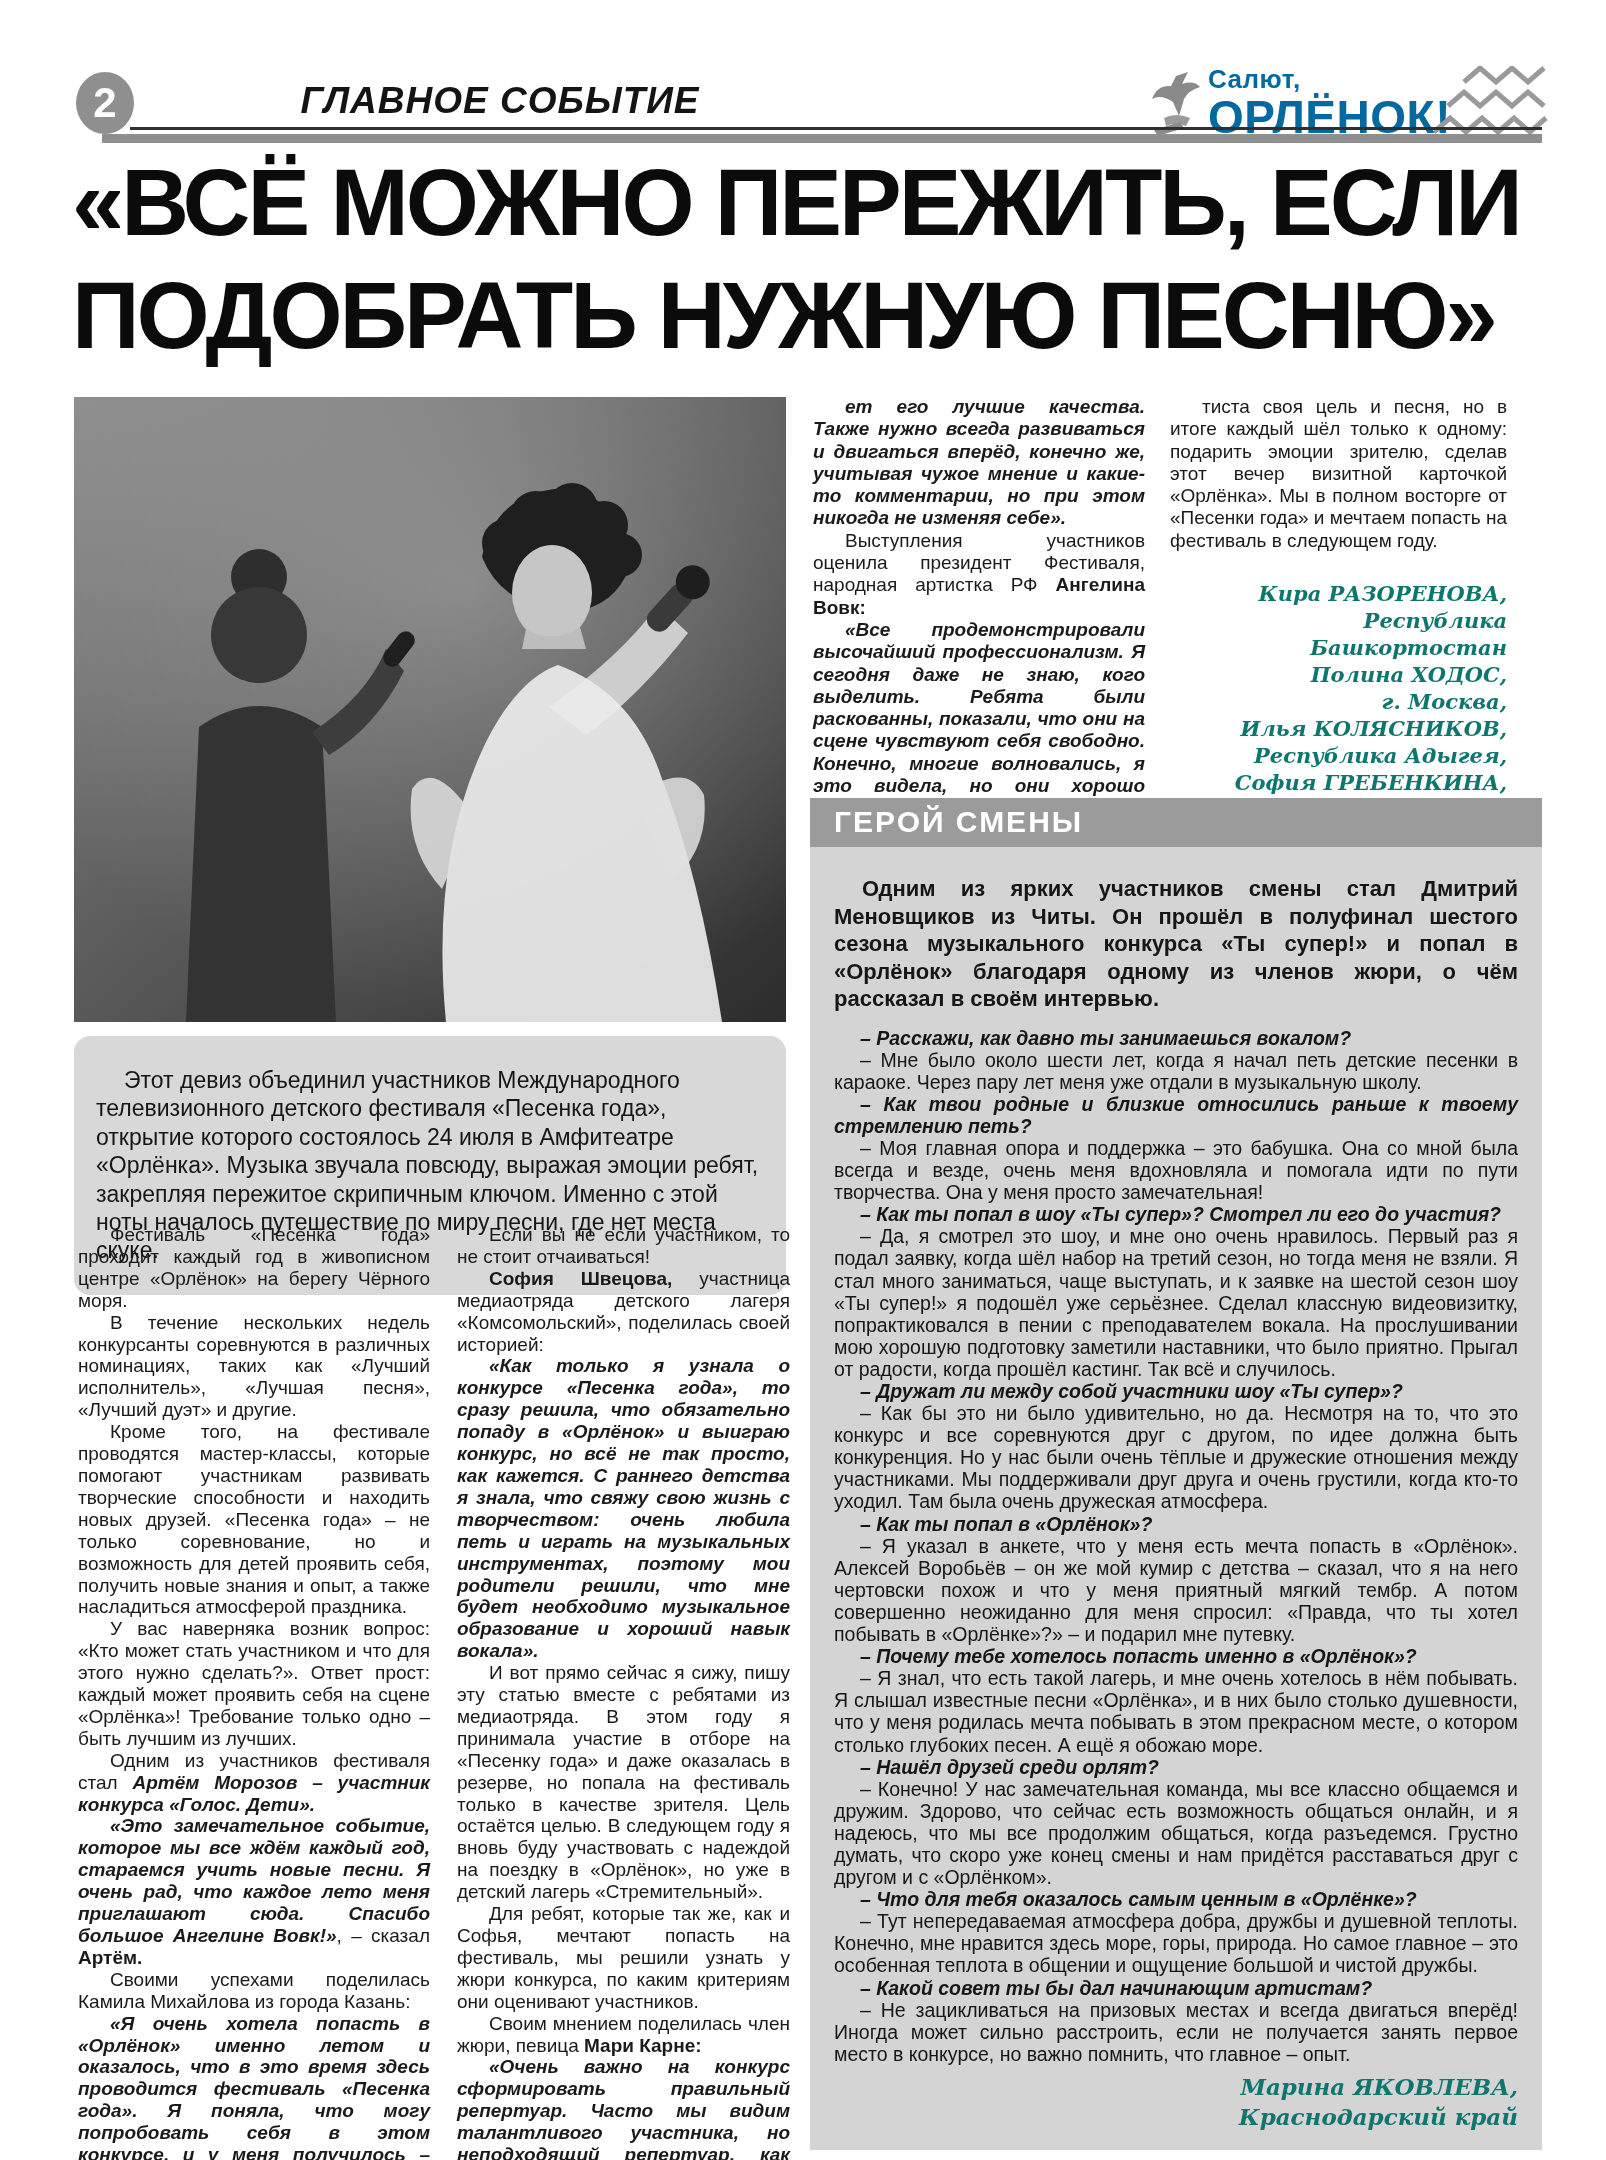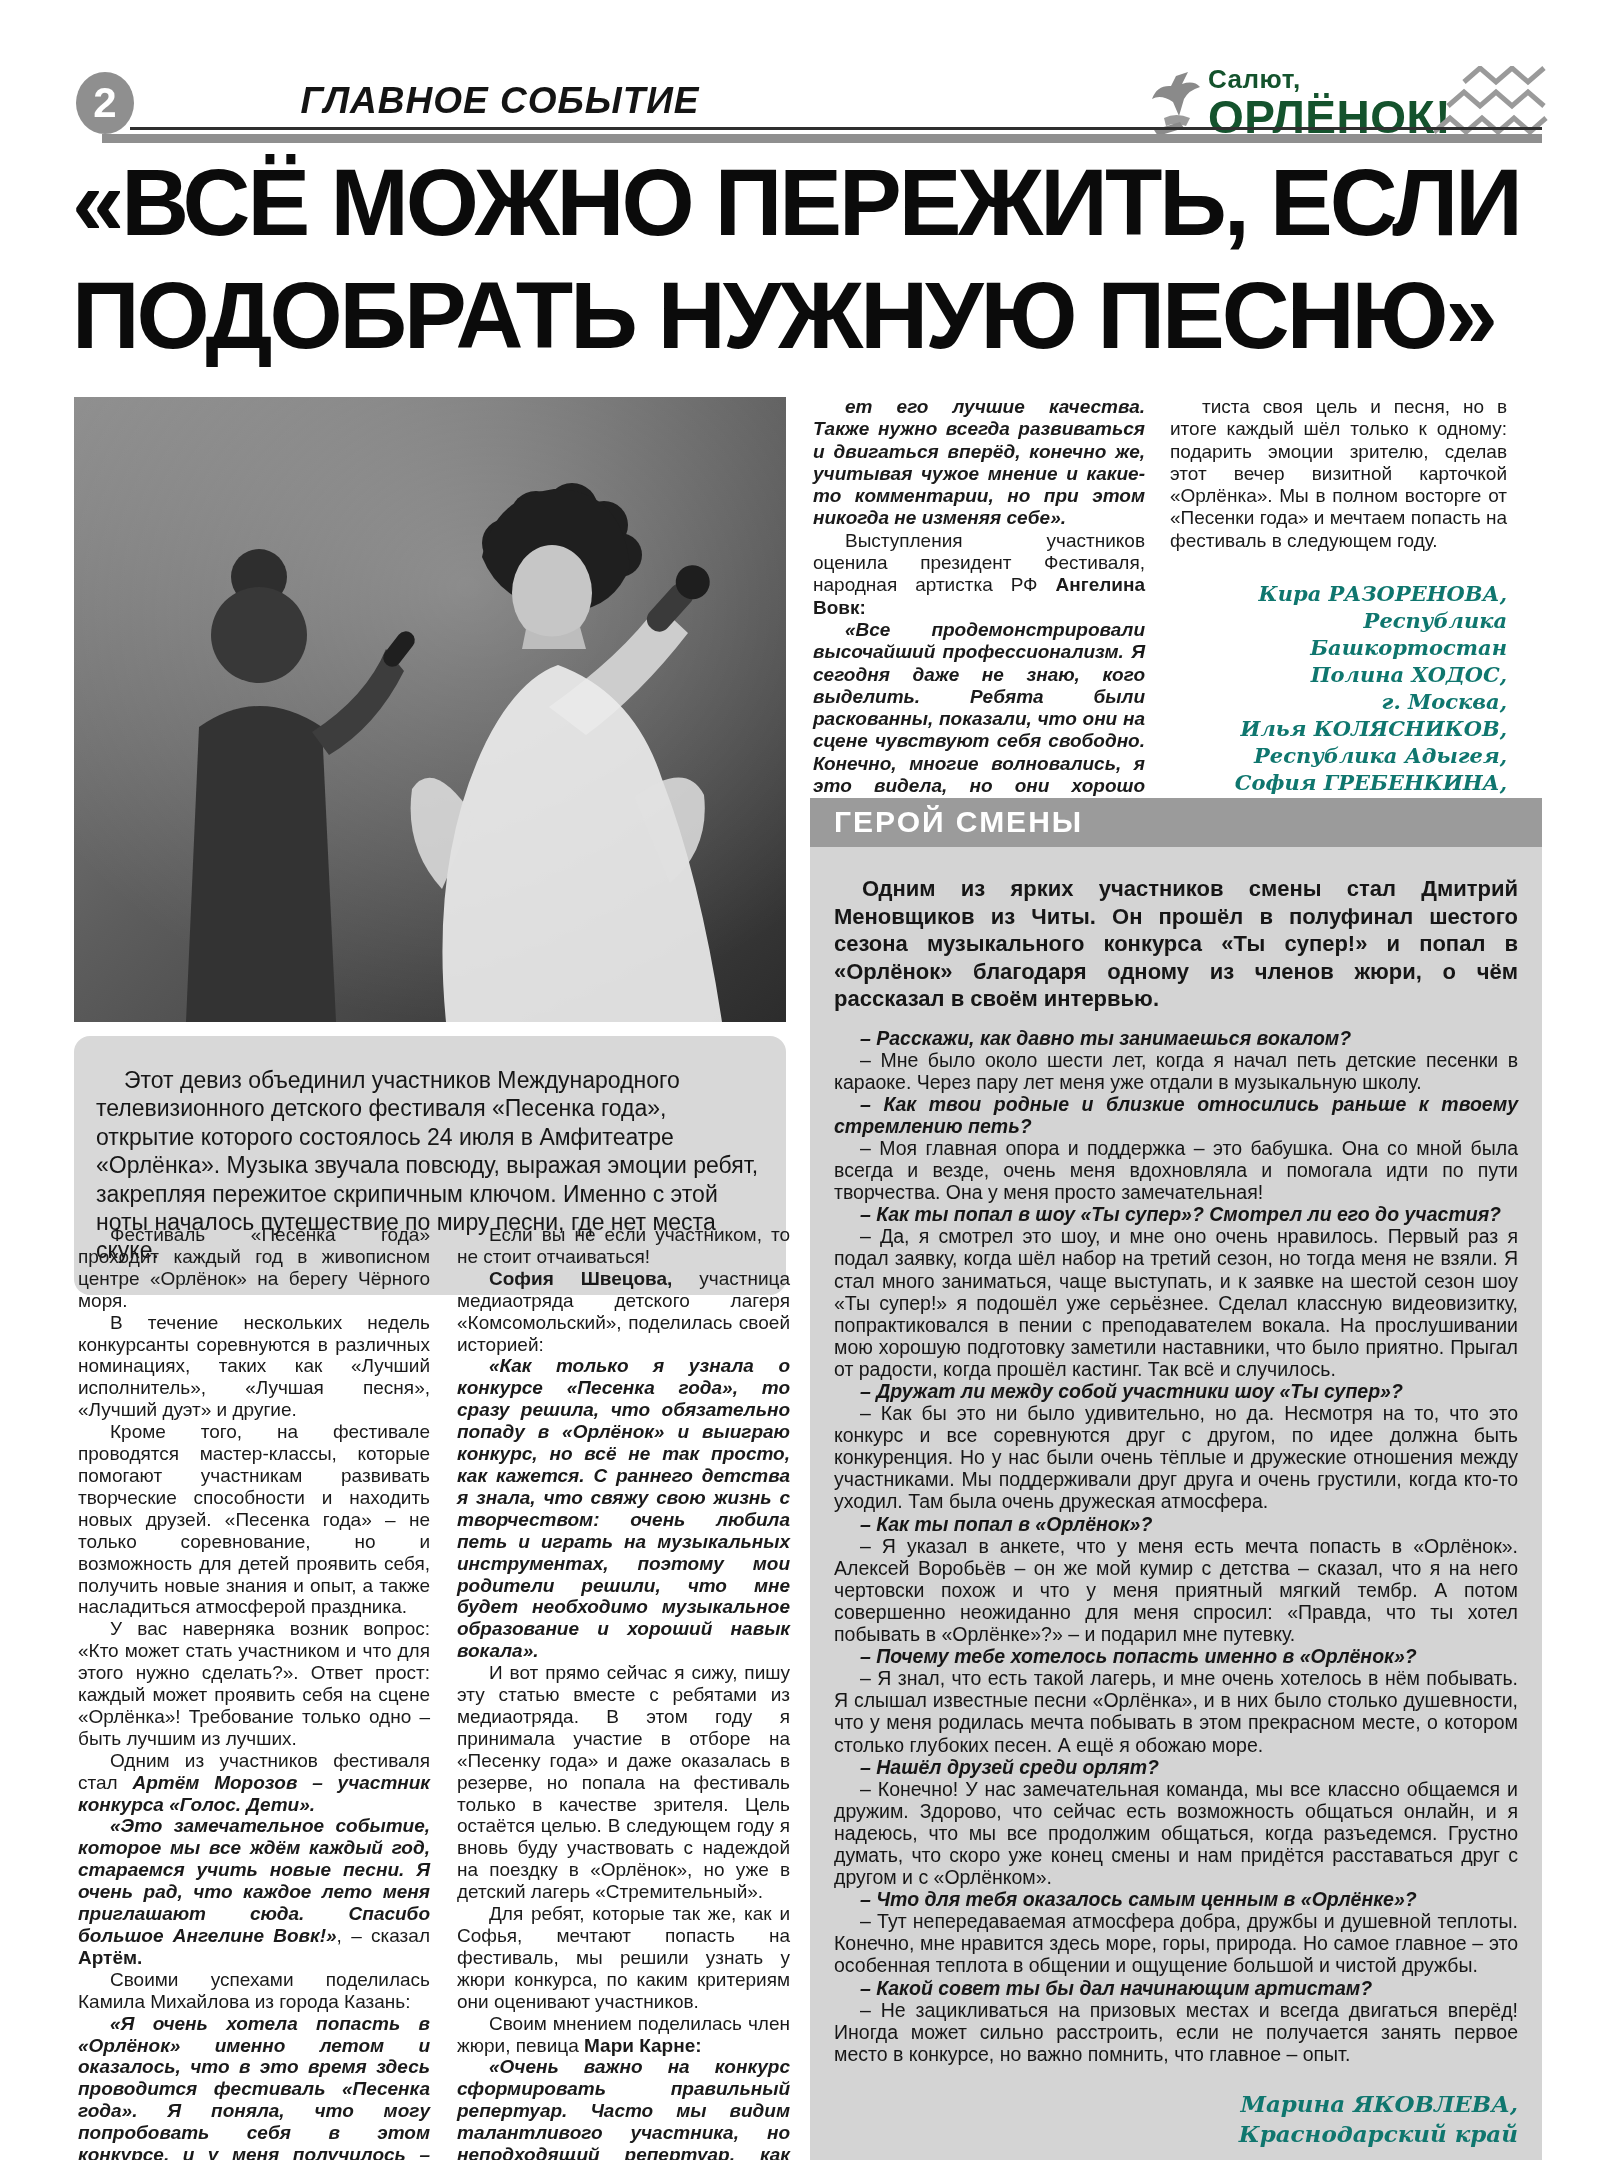--- a/index.html
+++ b/index.html
@@ -6,21 +6,21 @@
   body{width:1606px;height:2160px;position:relative;font-family:"Liberation Sans",sans-serif;color:#1c1c1c;overflow:hidden;}
 
   
   .page-badge{position:absolute;left:76px;top:72px;width:58px;height:62px;border-radius:50%;
     background:#8f8f8f;color:#ffffff;display:flex;align-items:center;justify-content:center;
     font-size:42px;font-weight:700;}
   .section-title{position:absolute;left:260px;top:80px;width:480px;text-align:center;
     font-size:37px;font-weight:700;font-style:italic;letter-spacing:1px;color:#141414;}
   .logo{position:absolute;left:1146px;top:66px;width:400px;height:74px;}
   .logo-bird{position:absolute;left:0;top:6px;}
-  .logo-text{position:absolute;left:62px;top:0;color:#14532d;line-height:1;}
+  .logo-text{position:absolute;left:62px;top:0;color:#0369a1;line-height:1;}
   .logo-top{font-size:26px;font-weight:700;letter-spacing:0.5px;}
   .logo-bottom{font-size:46px;font-weight:800;letter-spacing:0.5px;margin-top:2px;}
   .logo-zigzag{position:absolute;left:288px;top:0;}
   .rule-thin{position:absolute;left:130px;top:127px;width:1412px;height:3px;background:#2f2f2f;}
   .rule-thick{position:absolute;left:102px;top:134px;width:1440px;height:9px;background:#8f8f8f;}
 
   
   .headline{position:absolute;left:72px;top:146px;width:1480px;color:#0b0b0b;
     font-weight:800;font-size:94px;line-height:113px;letter-spacing:-3px;font-stretch:condensed;white-space:nowrap;}
 
@@ -51,21 +51,21 @@
   
   .hero{position:absolute;left:810px;top:798px;width:732px;}
   .hero-banner{background:#9b9b9b;color:#ffffff;font-size:30px;font-weight:800;
     letter-spacing:2px;padding:7px 14px 8px 24px;}
   .hero-box{background:#d4d4d4;padding:28px 24px 18px 24px;}
   .hero-intro p{margin:0 0 14px 0;font-size:22px;line-height:27.5px;font-weight:700;
     text-indent:28px;text-align:justify;color:#161616;}
   .hero-qa{font-size:19.5px;line-height:22.1px;color:#161616;}
   .hero-qa .par{text-indent:26px;}
   .hero-qa .q{font-weight:700;font-style:italic;}
-  .hero-sig{margin-top:24px;}
+  .hero-sig{margin-top:7px;}
   .hero-sig .sig-line{font-size:23px;line-height:30px;}
 </style>
 </head>
 <body>
 
 <div class="page-badge">2</div>
 <div class="section-title">ГЛАВНОЕ СОБЫТИЕ</div>
 
 <div class="logo">
   <span class="logo-bird">

